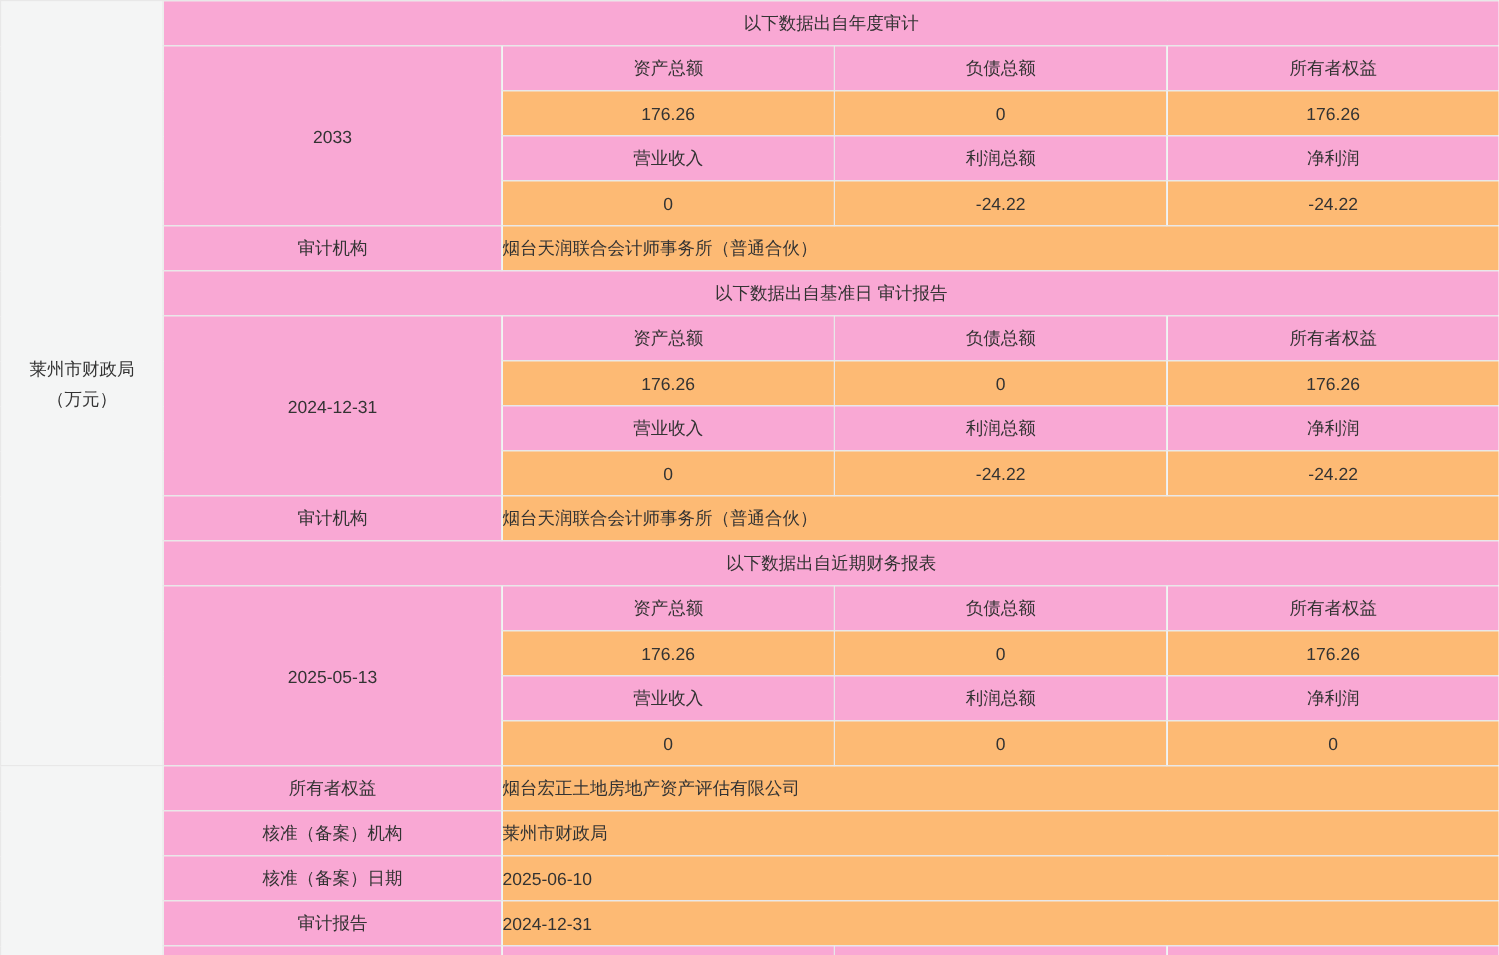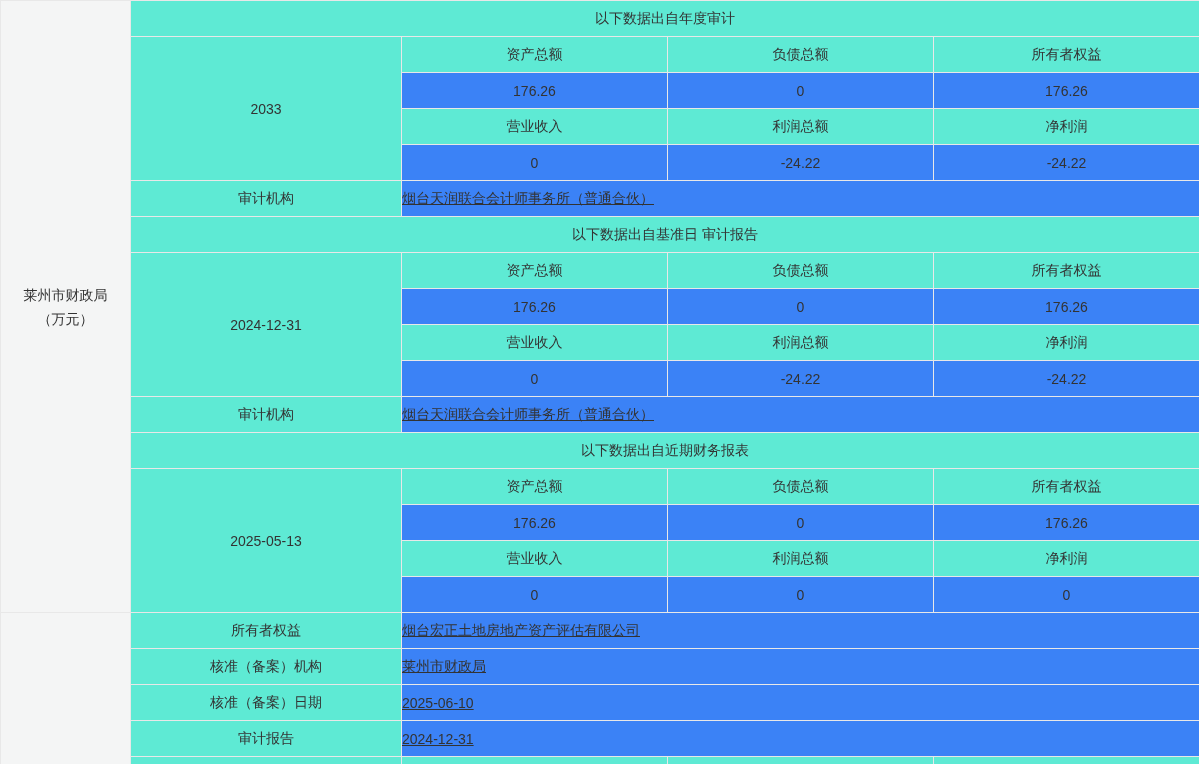--- a/index.html
+++ b/index.html
@@ -24,24 +24,24 @@
   }
   table.fin td {
     border: 1px solid #e8e8e8;
     padding: 0;
     vertical-align: middle;
     overflow: hidden;
     white-space: nowrap;
   }
   tr.r { height: 36px; }
   tr.sliver { height: 8px; }
-  td.gray  { background: #5eead4; }
-  td.white { background: #3b82f6; }
+  td.gray  { background: #f9a8d4; }
+  td.white { background: #fdba74; }
   td.center { text-align: center; }
-  td.leftpad { text-align: left; padding-left: 11px; text-decoration: underline; }
+  td.leftpad { text-align: left; padding-left: 11px; }
   td.col1 {
     background: #f4f5f5;
     text-align: center;
     line-height: 24px;
   }
 </style>
 </head>
 <body>
 
 <div id="screen">

